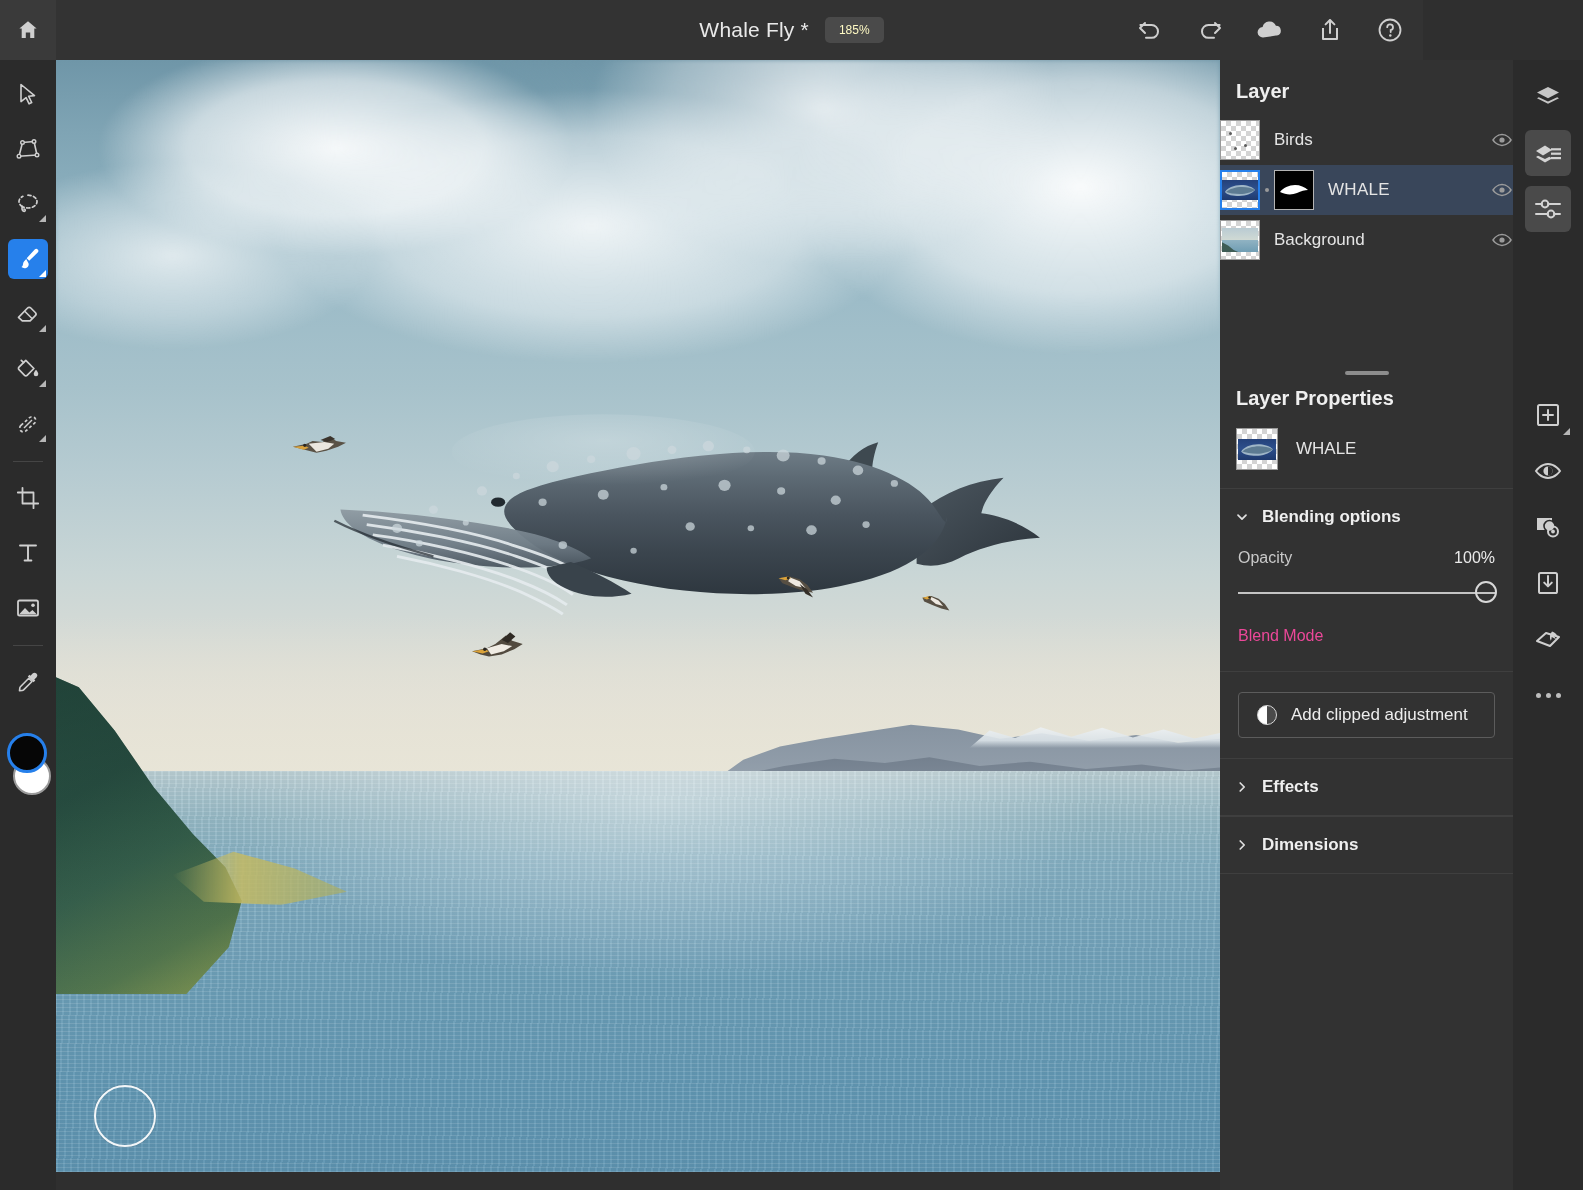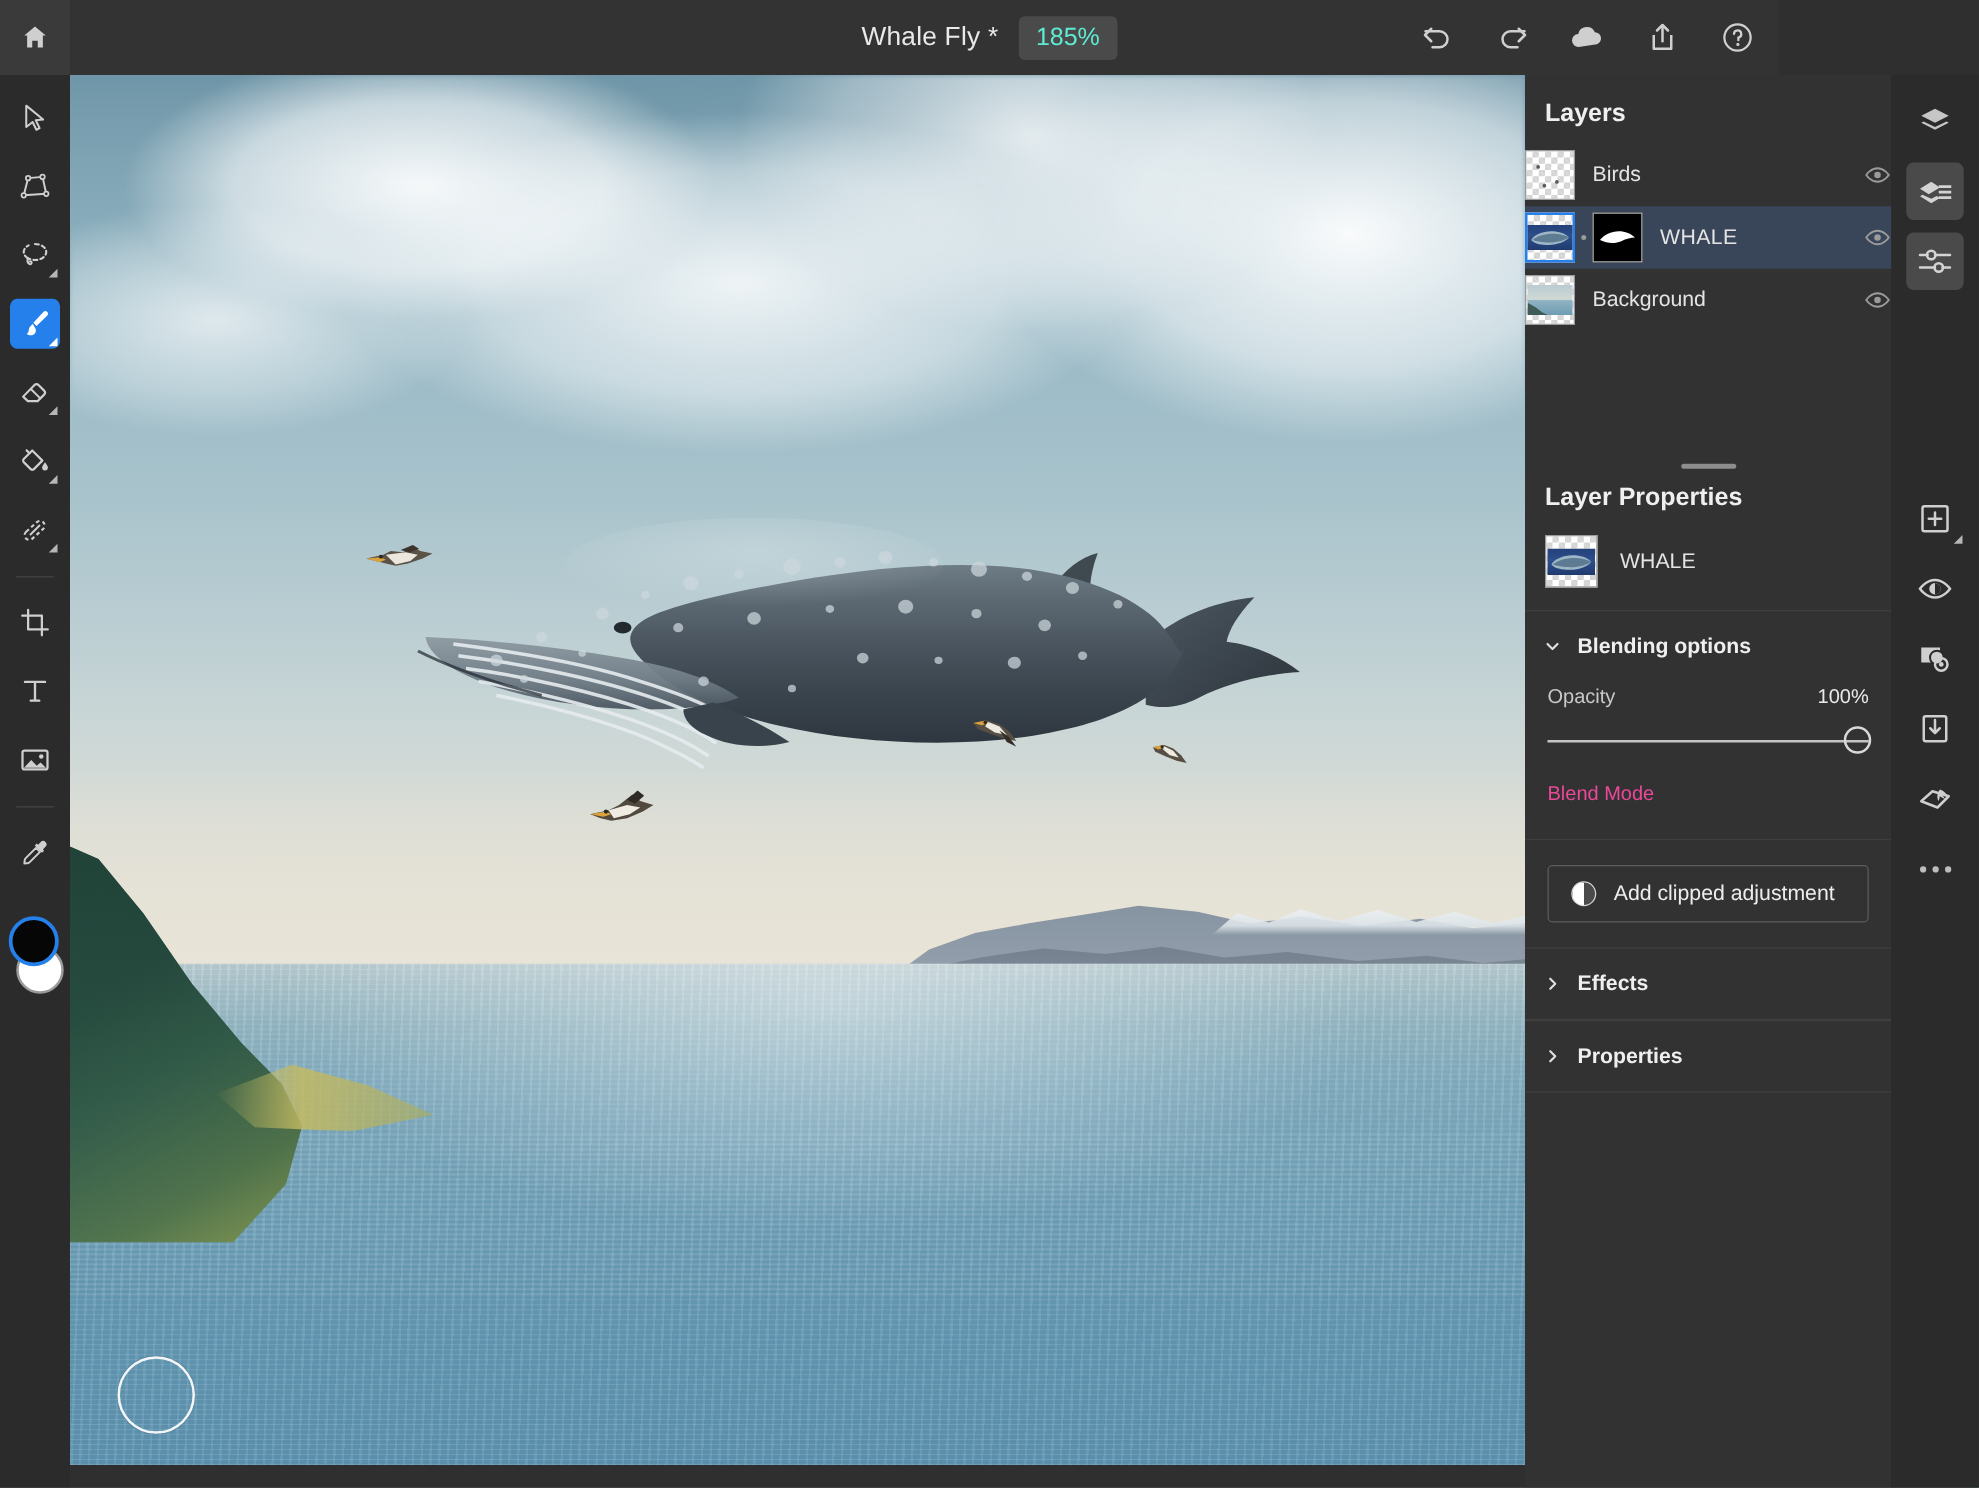--- a/index.html
+++ b/index.html
@@ -21,21 +21,21 @@
     width: 56px; height: 60px; display: flex; align-items: center; justify-content: center;
     background: #3a3a3a; cursor: pointer;
   }
   #title-wrap {
     position: absolute; left: 0; top: 0; width: 1583px; height: 60px;
     display: flex; align-items: center; justify-content: center; gap: 16px;
     pointer-events: none;
   }
   #doc-title { color: #e9e9e9; font-size: 21px; letter-spacing: .2px; pointer-events: auto; }
   #zoom-chip {
-    background: #4a4a4a; color: #5eead4; font-size: 20px;
+    background: #4a4a4a; color: #fef9c3; font-size: 12px;
     padding: 6px 14px; border-radius: 5px; pointer-events: auto; cursor: pointer;
   }
   #top-right {
     position: absolute; right: 18px; top: 0; height: 60px;
     display: flex; align-items: center; gap: 30px;
   }
   .tb-icon { width: 30px; height: 30px; display: flex; align-items: center; justify-content: center; cursor: pointer; }
   .tb-icon svg { display: block; }
 
   
@@ -557,21 +557,21 @@
             <path d="M0 3 5 0l5 3" stroke="#555" fill="none"></path>
           </svg>
       </div>
 
       <div id="brush-cursor"></div>
     </div>
   </div>
 
   <div id="right-panel">
 
-    <div class="panel-title">Layers</div>
+    <div class="panel-title">Layer</div>
 
     <div class="layer-row">
       <div class="layer-thumb-wrap">
         <div class="checker"></div>
         <div class="mini-dot" style="left:9px;top:12px;"></div>
         <div class="mini-dot" style="left:24px;top:24px;"></div>
         <div class="mini-dot" style="left:14px;top:27px;"></div>
       </div>
       <div class="layer-name">Birds</div>
       <div class="eye">
@@ -683,21 +683,21 @@
 
     <div class="divider"></div>
 
 
     <div class="divider"></div>
 
     <div class="section-head">
       <svg class="chev" viewBox="0 0 12 12">
         <path d="M4.2 2 8.2 6l-4 4" fill="none" stroke="#e0e0e0" stroke-width="1.7" stroke-linecap="round" stroke-linejoin="round"></path>
       </svg>
-      <span>Properties</span>
+      <span>Dimensions</span>
     </div>
 
     <div class="divider"></div>
   </div>
 
   <div id="right-rail">
 
     <div class="rail-btn">
       <svg width="26" height="26" viewBox="0 0 26 26">
         <path d="M13 3 24 8.6 13 14.2 2 8.6z" fill="#c6c6c6"></path>

